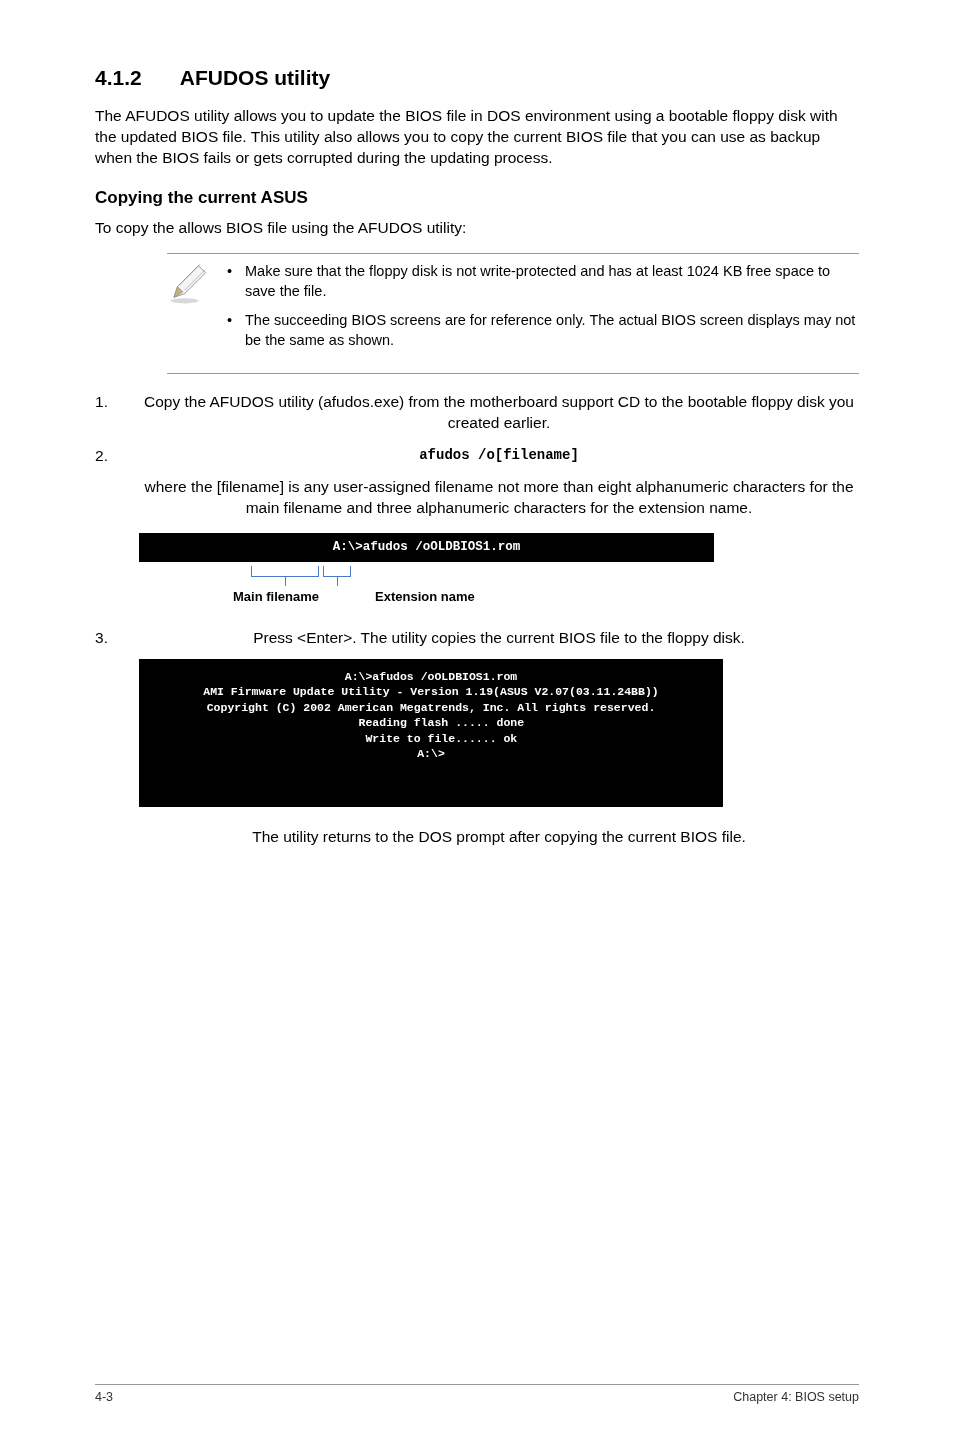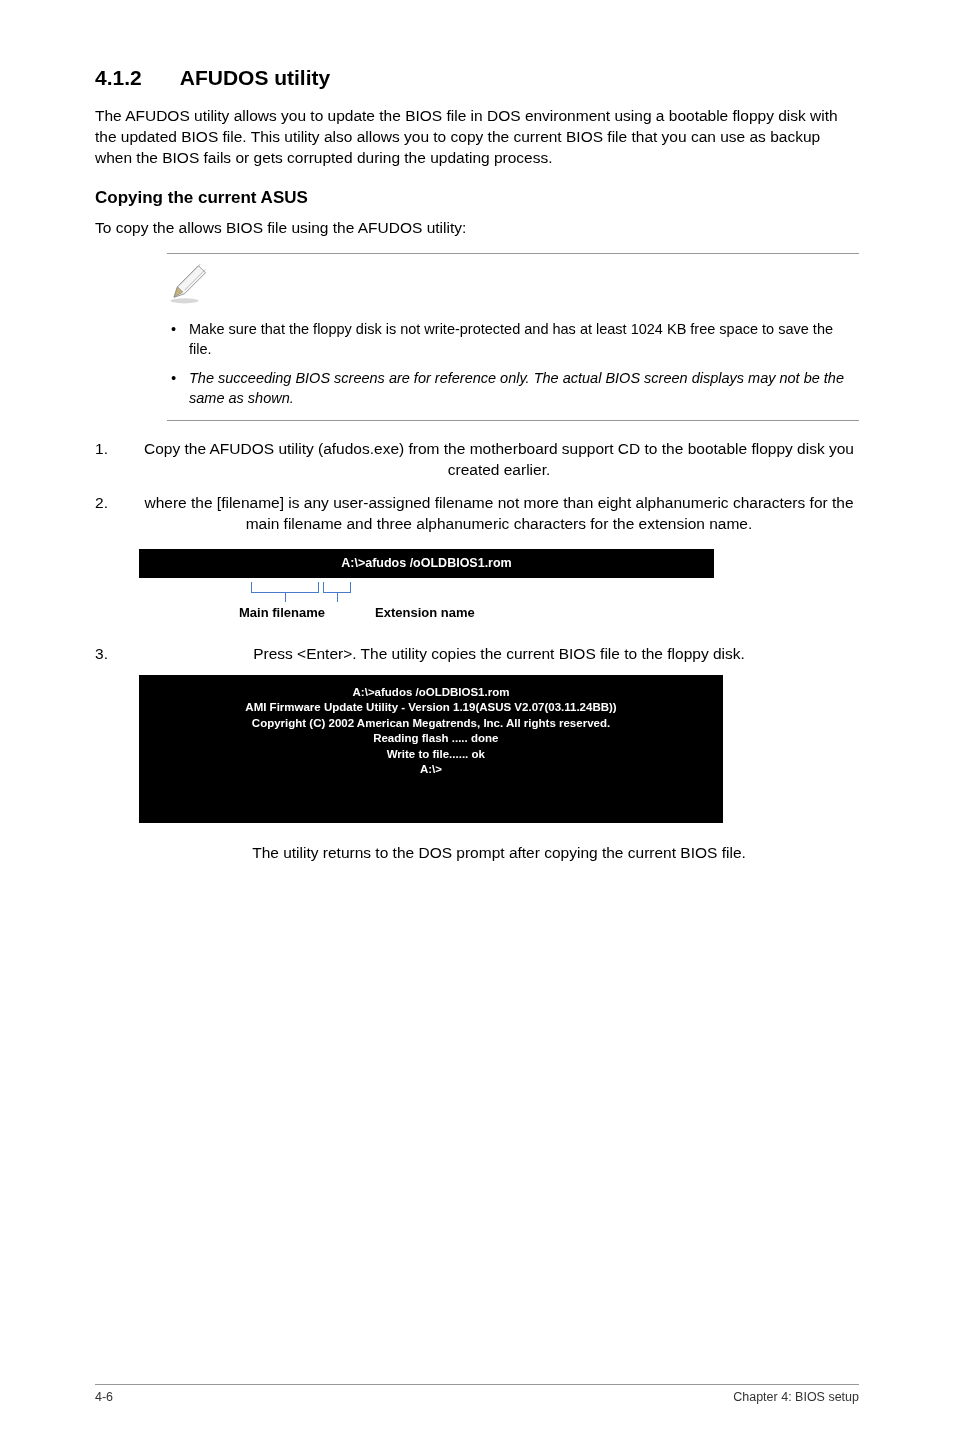--- a/index.html
+++ b/index.html
@@ -28,31 +28,30 @@
     font-weight: bold;
     margin: 18px 0 8px 0;
   }
   .note-block {
     display: flex;
     align-items: flex-start;
     margin: 10px 0 18px 72px;
     border-top: 1px solid #999;
     border-bottom: 1px solid #999;
     padding: 8px 0;
-    flex-direction: column;
   }
   .note-icon {
     flex: 0 0 56px;
     padding-top: 2px;
   }
   .note-icon svg { width: 42px; height: 42px; }
   .note-text { flex: 1; font-size: 14.5px; }
   .note-text ul { margin: 0; padding: 0; list-style: none; }
   .note-text li { position: relative; padding-left: 22px; margin-bottom: 10px; }
-  .note-text li:last-child { margin-bottom: 4px; font-style: italic; }
+  .note-text li:last-child { margin-bottom: 15px; }
   .note-text li::before {
     content: "•";
     position: absolute;
     left: 4px;
     top: 0;
   }
   ol.steps {
     margin: 0 0 14px 0;
     padding: 0;
     list-style: none;
@@ -74,21 +73,21 @@
   .step-body { margin-top: 10px; }
   .mono-bold {
     font-family: "Courier New", monospace;
     font-weight: bold;
     font-size: 14px;
     margin: 10px 0 12px 0;
   }
   .terminal {
     background: #000;
     color: #fff;
-    font-family: Liberation Sans, sans-serif;
+    font-family: Liberation Mono, monospace;
     font-weight: bold;
     font-size: 12.5px;
     padding: 6px 14px;
     white-space: pre;
     box-sizing: border-box;
     margin: 6px 0 4px 0;
     line-height: 1.35;
   }
   .term1 { width: 575px; }
   .term2 {
@@ -168,46 +167,47 @@
     </ul>
   </div>
 </div>
 
 <ol class="steps">
   <li>
     <span>Copy the AFUDOS utility (afudos.exe) from the motherboard support CD to the bootable floppy disk you created earlier.</span>
   </li>
   <li>
     <div class="step-body">
+      <div class="mono-bold">afudos /o[filename]</div>
       <p>where the [filename] is any user-assigned filename not more than eight alphanumeric characters  for the main filename and three alphanumeric characters for the extension name.</p>
 
       <div class="terminal term1">A:\&gt;afudos /oOLDBIOS1.rom</div>
 
       <div class="labels">
         <div class="bracket" style="left:112px; width:66px;">
             <div class="stem"></div>
           </div>
         <div class="bracket" style="left:184px; width:26px;">
             <div class="stem"></div>
           </div>
-        <div class="lbl" style="left:100px;">Main filename</div>
+        <div class="lbl" style="left:94px;">Main filename</div>
         <div class="lbl" style="left:236px;">Extension name</div>
       </div>
     </div>
   </li>
   <li>
     <span>Press &lt;Enter&gt;. The utility copies the current BIOS file to the floppy disk.</span>
     <div class="step-body">
       <div class="terminal term2">A:\&gt;afudos /oOLDBIOS1.rom
 AMI Firmware Update Utility - Version 1.19(ASUS V2.07(03.11.24BB))
 Copyright (C) 2002 American Megatrends, Inc. All rights reserved.
    Reading flash ..... done
    Write to file...... ok
 A:\&gt;</div>
       <p style="margin-top:20px;">The utility returns to the DOS prompt after copying the current BIOS file.</p>
     </div>
   </li>
 </ol>
 
 <div class="footer">
-  <span>4-6</span>
+  <span>4-3</span>
   <span>Chapter 4: BIOS setup</span>
 </div>
 
 </body></html>

